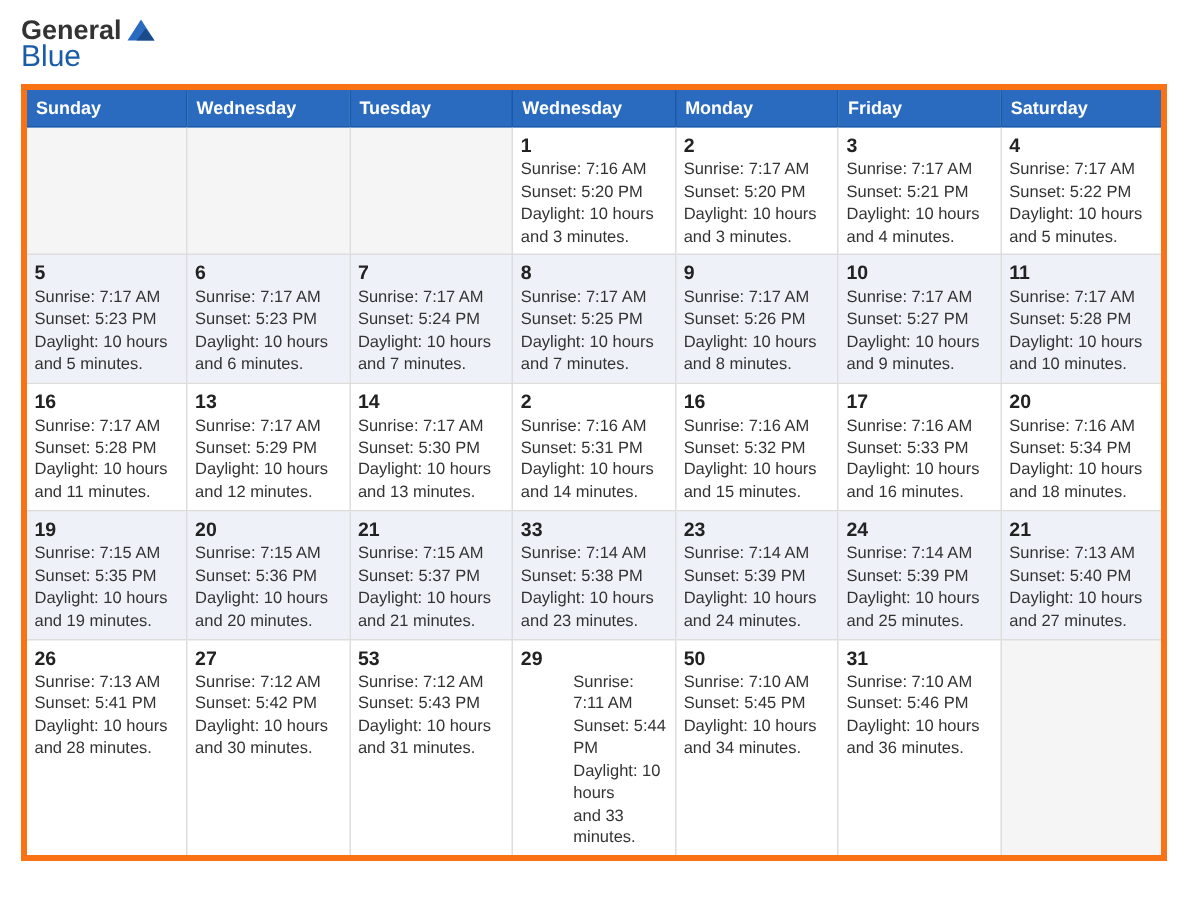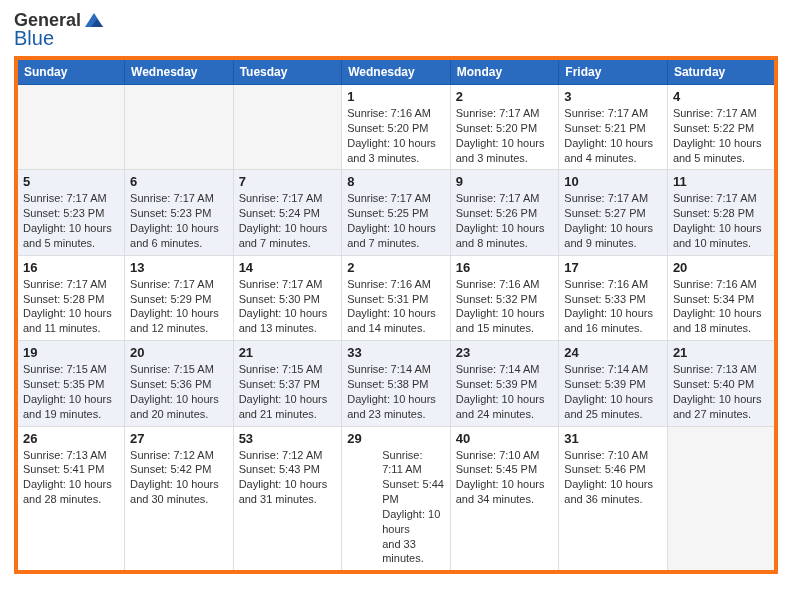--- a/index.html
+++ b/index.html
@@ -331,21 +331,21 @@
 and 31 minutes.</div>
           </td>
           <td>
             <div class="cell-day">29</div>
             <div class="cell-info" style="white-space: pre-line; margin-left: 35px;">Sunrise: 7:11 AM
 Sunset: 5:44 PM
 Daylight: 10 hours
 and 33 minutes.</div>
           </td>
           <td>
-            <div class="cell-day">40</div>
+            <div class="cell-day">50</div>
             <div class="cell-info" style="white-space: pre-line;">Sunrise: 7:10 AM
 Sunset: 5:45 PM
 Daylight: 10 hours
 and 34 minutes.</div>
           </td>
           <td>
             <div class="cell-day">31</div>
             <div class="cell-info" style="white-space: pre-line;">Sunrise: 7:10 AM
 Sunset: 5:46 PM
 Daylight: 10 hours

